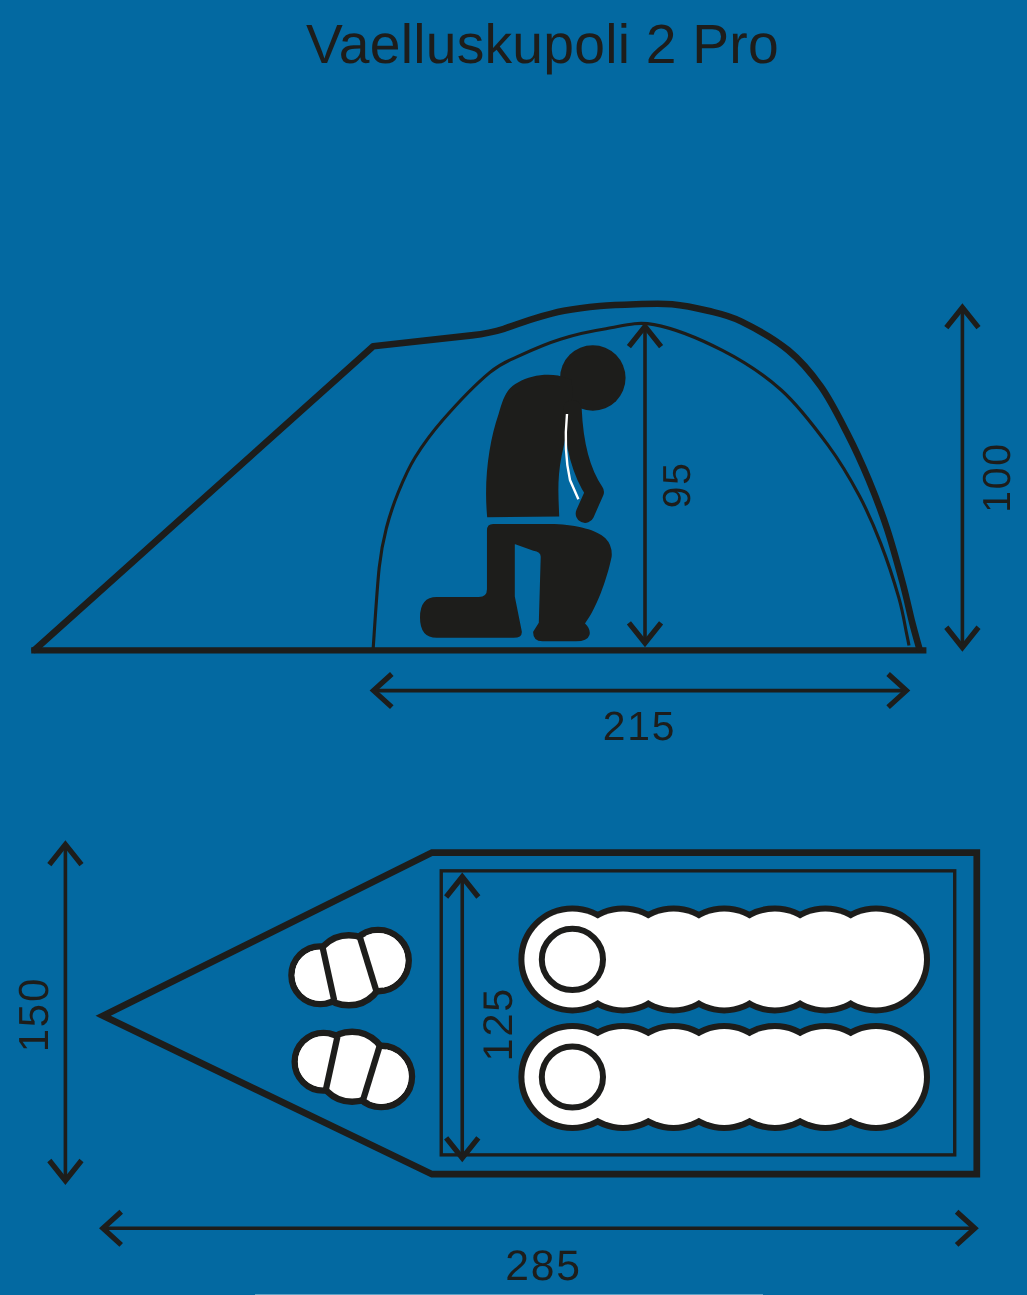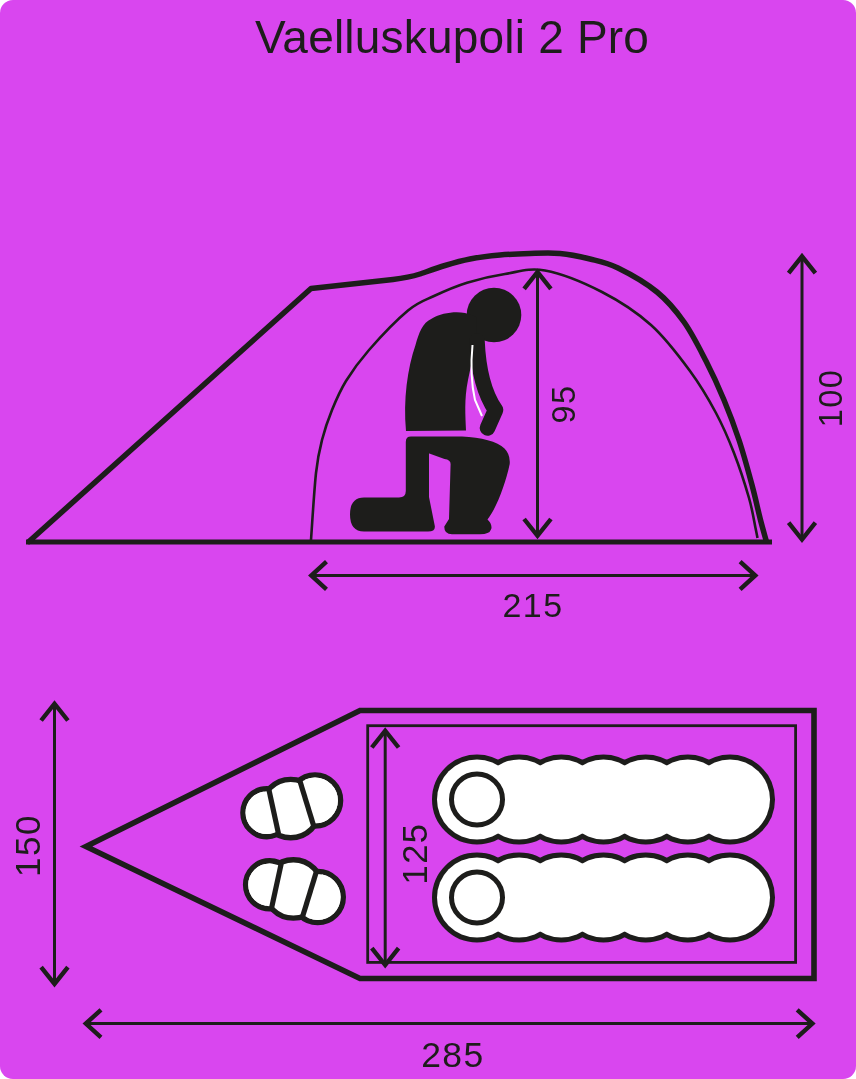--- a/index.html
+++ b/index.html
@@ -1,16 +1,16 @@
 <!DOCTYPE html>
 <html><head>
 <meta charset="utf-8">
 <style>
   html,body{margin:0;padding:0;background:#ffffff;}
-  #page{position:relative;width:856px;height:1079px;background:#d946ef;overflow:hidden;border-radius:13px;}
+  #page{position:relative;width:856px;height:1079px;background:#0369a1;overflow:hidden;}
   svg{position:absolute;top:0;left:0;}
   text{font-family:"Liberation Sans",sans-serif;fill:#1d1d1b;}
 </style>
 </head>
 <body>
 
 <div id="page">
 <svg width="856" height="1079" viewBox="0 0 856 1079">
 
   <text x="452" y="52.5" font-size="46" text-anchor="middle" letter-spacing="0.2">Vaelluskupoli 2 Pro</text>

